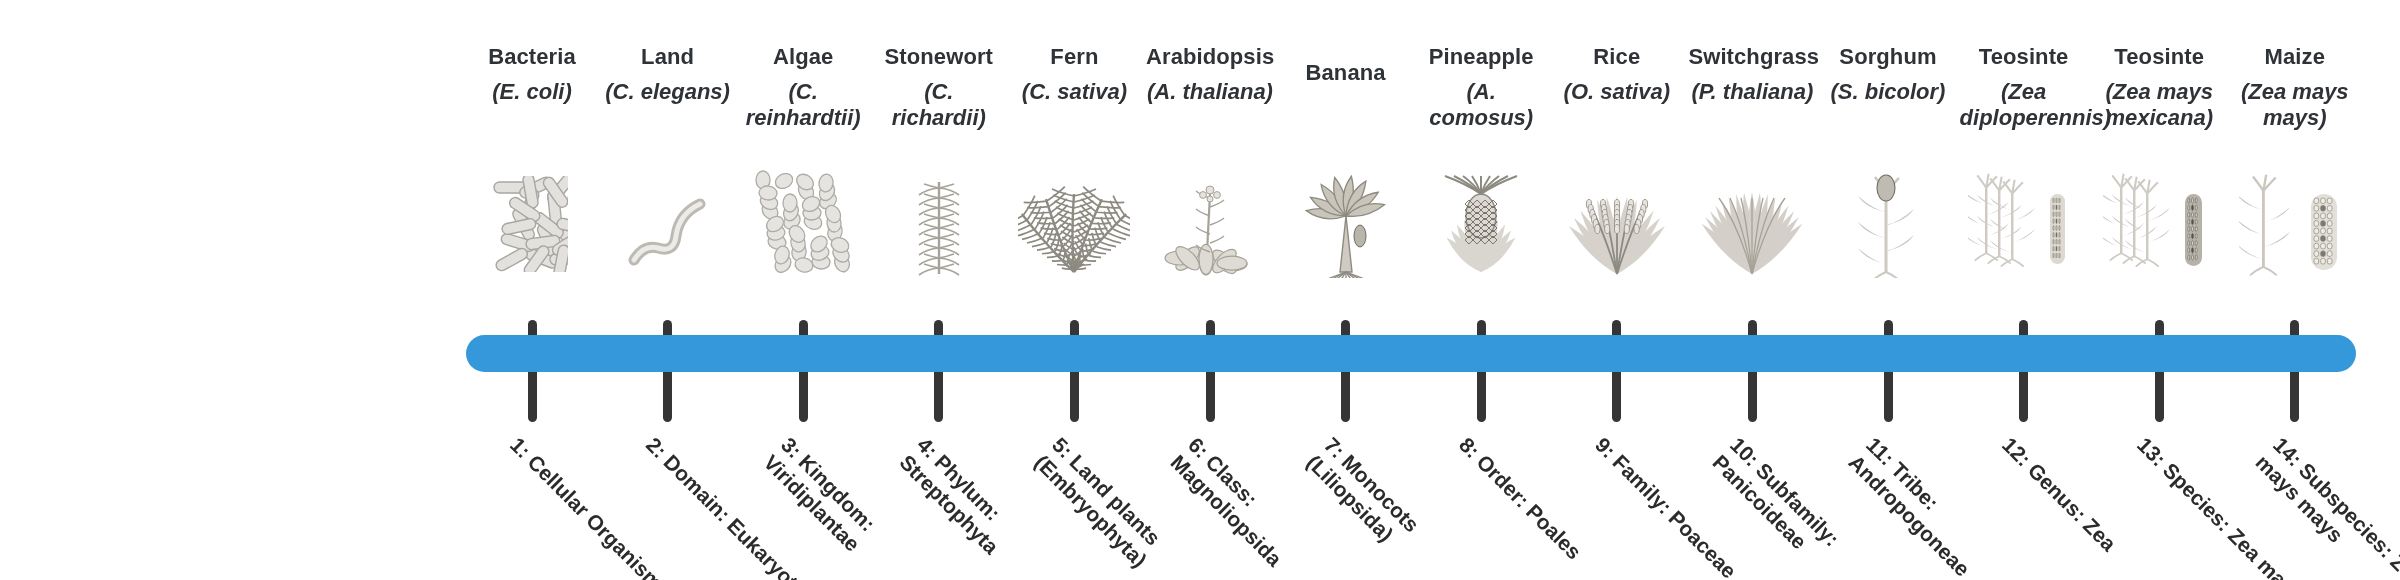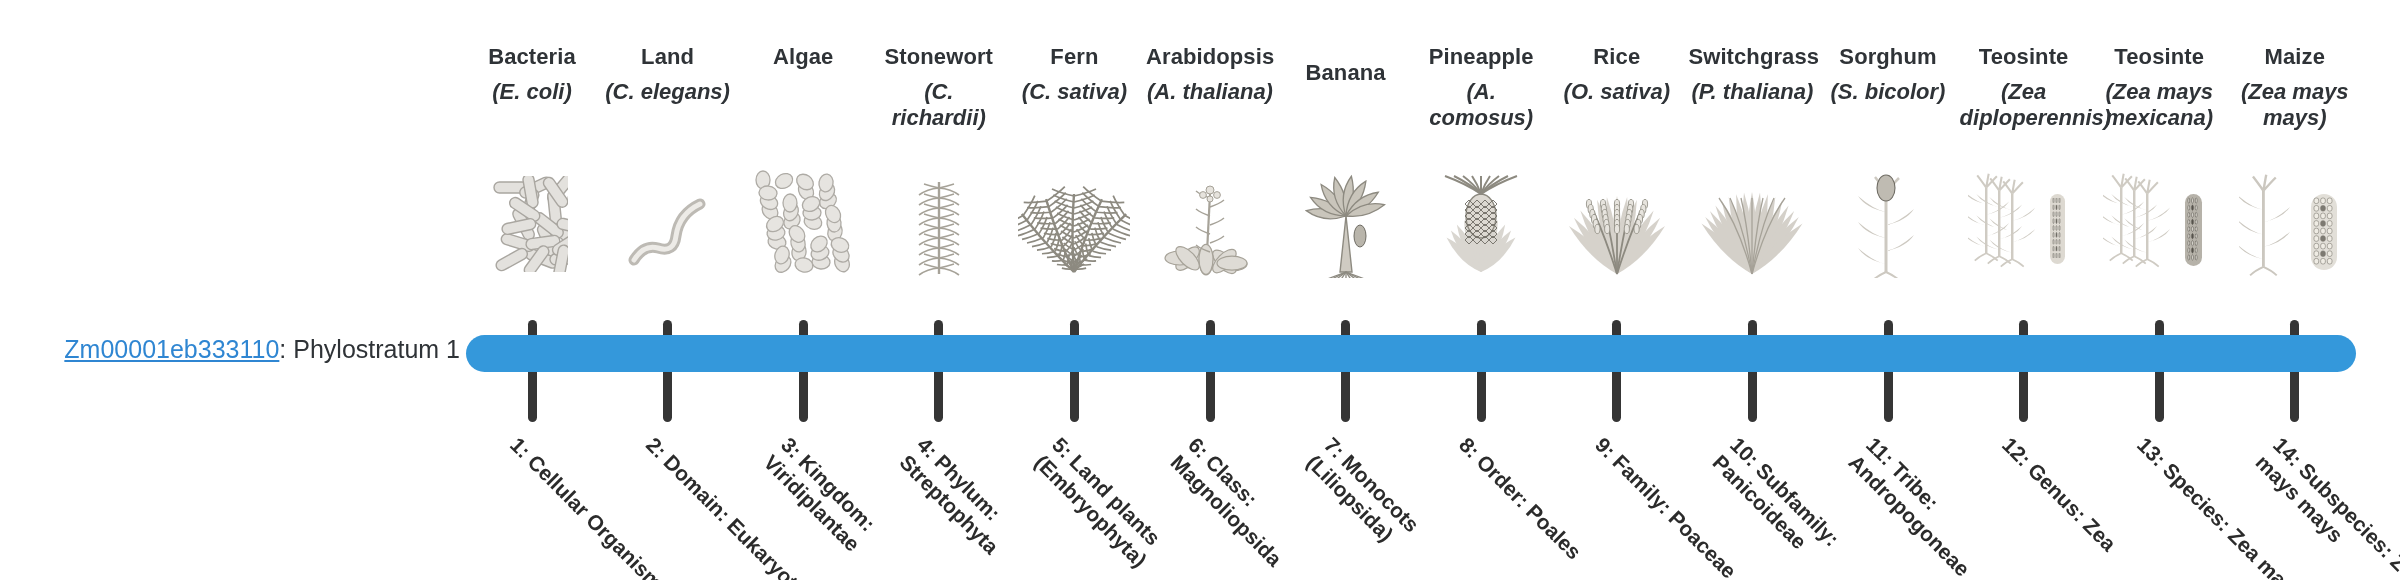--- a/index.html
+++ b/index.html
@@ -56,35 +56,33 @@
     font-size:21px; line-height:25px; font-weight:bold;
     color:#2b2b2b; text-align:left;
     white-space:normal;
   }
 </style>
 </head>
 <body>
 
 <div id="stage">
 
-  <div class="gene-label">
-    <a href="#" class="gene-link">Zm00001eb333110</a><span>: </span><span>Phylostratum 1</span>
-  </div>
 
   <div id="columns">
       <div class="col" style="left: 532px;">
         <div class="common">Bacteria</div>
         <div class="latin">(E. coli)</div>
       </div>
       <div class="col" style="left: 667.6px;">
         <div class="common">Land</div>
         <div class="latin">(C. elegans)</div>
       </div>
       <div class="col" style="left: 803.2px;">
         <div class="common">Algae</div>
+        <div class="latin">(C. reinhardtii)</div>
       </div>
       <div class="col" style="left: 938.8px;">
         <div class="common">Stonewort</div>
         <div class="latin">(C. richardii)</div>
       </div>
       <div class="col" style="left: 1074.4px;">
         <div class="common">Fern</div>
         <div class="latin">(C. sativa)</div>
       </div>
       <div class="col" style="left: 1210px;">

